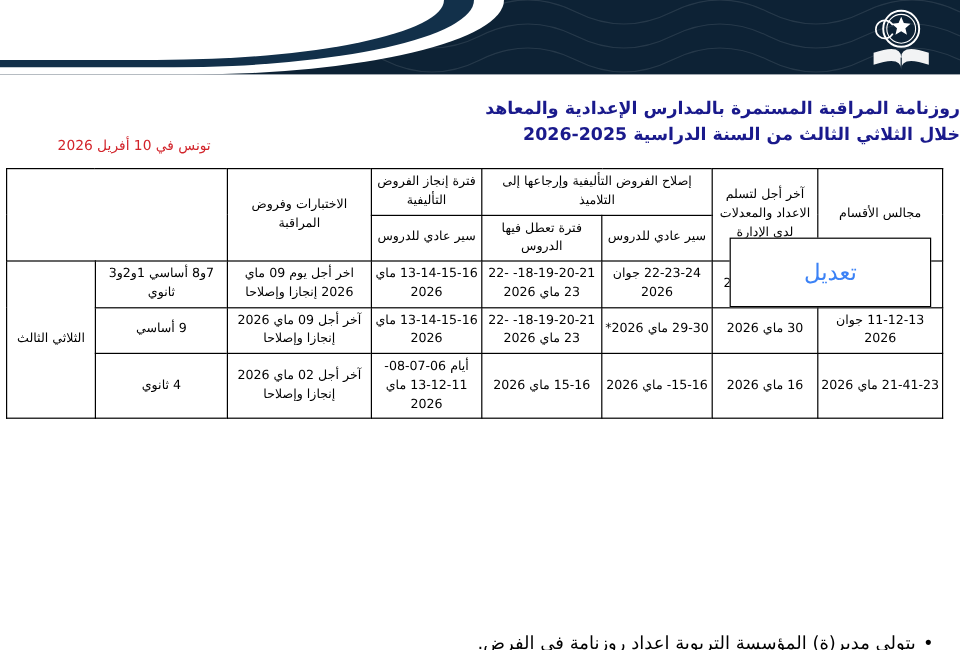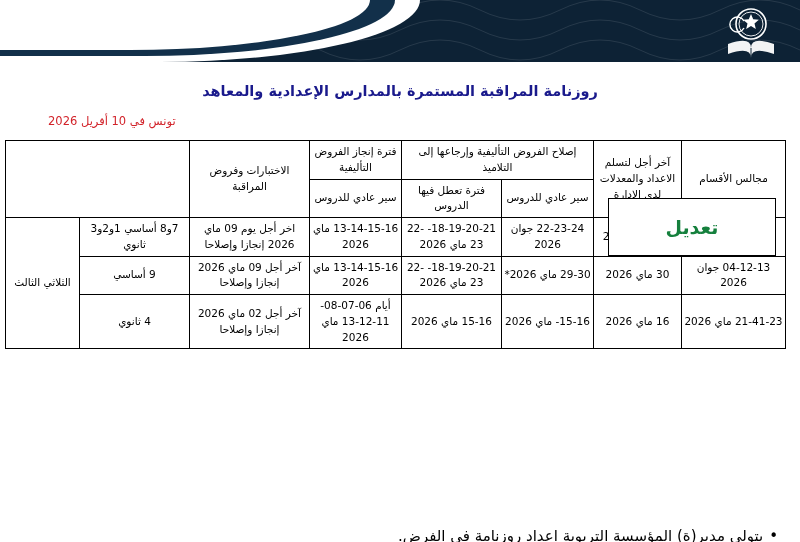--- a/index.html
+++ b/index.html
@@ -70,21 +70,20 @@
     top: 4px;
     width: 62px;
     height: 56px;
   }
 
   
   .title-block {
     position: absolute;
     top: 80px;
     width: 800px;
-    text-align: center;
     color: #1a1a8c;
     font-weight: bold;
     font-size: 14.5px;
     line-height: 1.55;
   }
   .title-line { display: block; }
 
   
   .place-date {
     position: absolute;
@@ -136,23 +135,23 @@
     left: 608px;
     width: 166px;
     height: 56px;
     border: 1px solid #000000;
     background: #ffffff;
     display: flex;
     align-items: center;
     justify-content: center;
   }
   .amend-text {
-    color: #15803d;
+    color: #3b82f6;
     font-size: 19px;
-    font-weight: bold;
+    font-weight: normal;
   }
 
   
   .footnote {
     position: absolute;
     top: 497px;
     right: 22px;
     width: 560px;
     text-align: right;
     direction: rtl;
@@ -186,20 +185,21 @@
     <circle cx="31" cy="20" r="12" fill="none" stroke="#ffffff" stroke-width="0.9"></circle>
     <path d="M31 10 l2.2 5.2 5.6 .5 -4.3 3.8 1.3 5.5 -4.8-3 -4.8 3 1.3-5.5 -4.3-3.8 5.6-.5z" fill="#ffffff"></path>
     <path d="M24 17 a7.5 7.5 0 1 0 0 7" fill="none" stroke="#ffffff" stroke-width="1.4"></path>
     <path d="M8 40 q23 -8 23 4 q0 -12 23 -4 l0 10 q-23 -8 -23 4 q0 -12 -23 -4z" fill="#ffffff" opacity="0.95"></path>
     <path d="M31 44 l0 10" stroke="#0d2235" stroke-width="1"></path>
   </svg>
 </div>
 
 <div class="title-block">
   <span class="title-line">روزنامة المراقبة المستمرة بالمدارس الإعدادية والمعاهد</span>
+  <span class="title-line">خلال الثلاثي الثالث من السنة الدراسية 2025-2026</span>
 </div>
 
 <div class="place-date">تونس في 10 أفريل 2026</div>
 
 <div class="tbl-wrap">
   <table class="sched">
     <colgroup>
       <col class="col-councils">
       <col class="col-deadline">
       <col class="col-correct">
@@ -229,21 +229,21 @@
         <td>25-26-27 جوان 2026</td>
         <td>24 جوان 2026</td>
         <td>22-23-24 جوان 2026</td>
         <td>18-19-20-21- 22-23 ماي 2026</td>
         <td>13-14-15-16 ماي 2026</td>
         <td>اخر أجل يوم 09 ماي 2026 إنجازا وإصلاحا</td>
         <td>7و8 أساسي 1و2و3 ثانوي</td>
         <td rowspan="3">الثلاثي الثالث</td>
       </tr>
       <tr>
-        <td>04-12-13 جوان 2026</td>
+        <td>11-12-13 جوان 2026</td>
         <td>30 ماي 2026</td>
         <td>29-30 ماي 2026*</td>
         <td>18-19-20-21- 22-23 ماي 2026</td>
         <td>13-14-15-16 ماي 2026</td>
         <td>آخر أجل 09 ماي 2026 إنجازا وإصلاحا</td>
         <td>9 أساسي</td>
       </tr>
       <tr>
         <td>21-41-23 ماي 2026</td>
         <td>16 ماي 2026</td>

